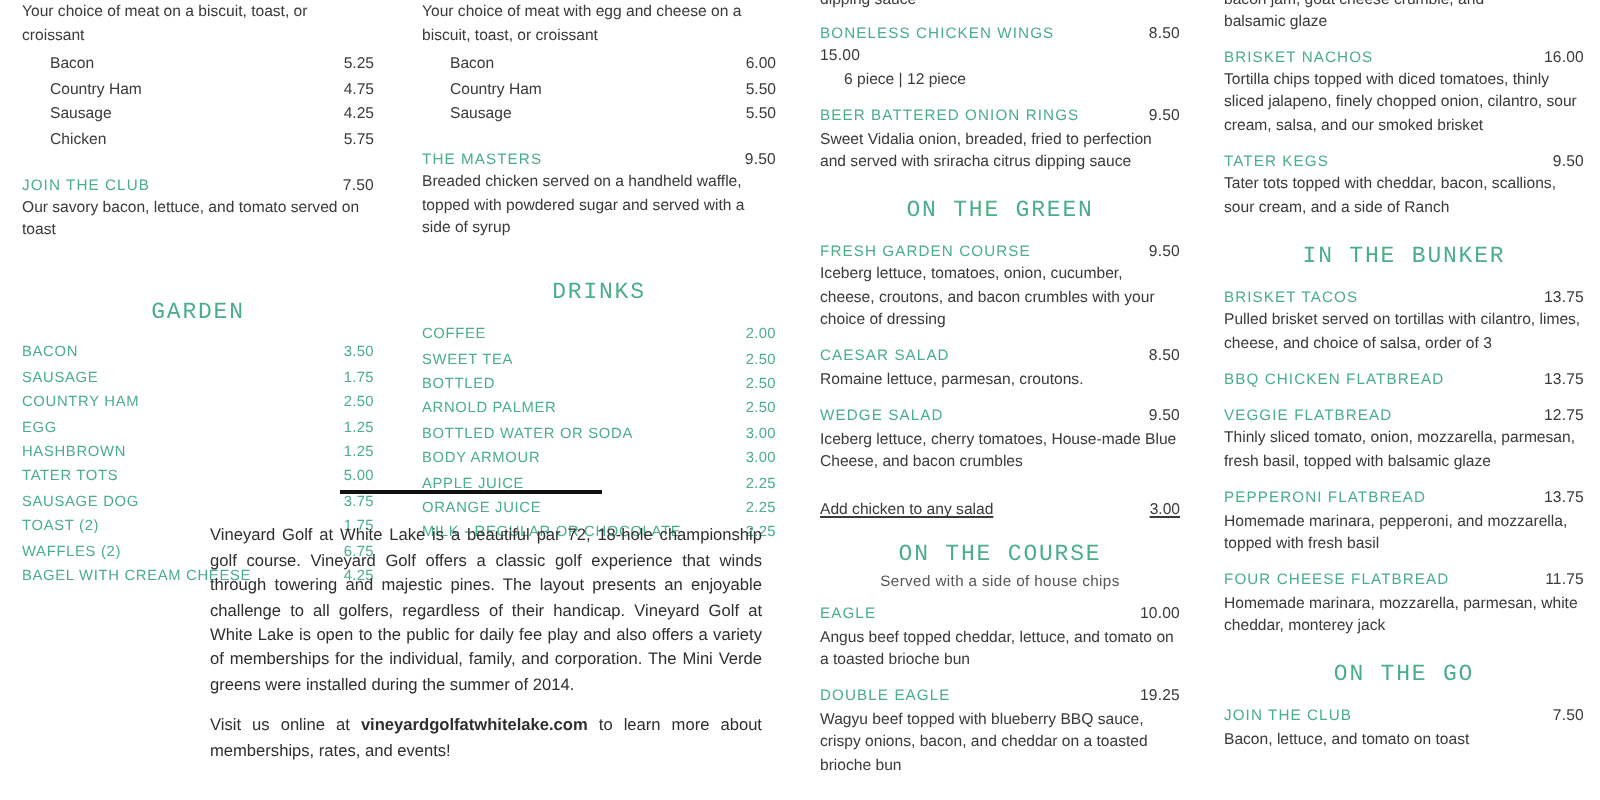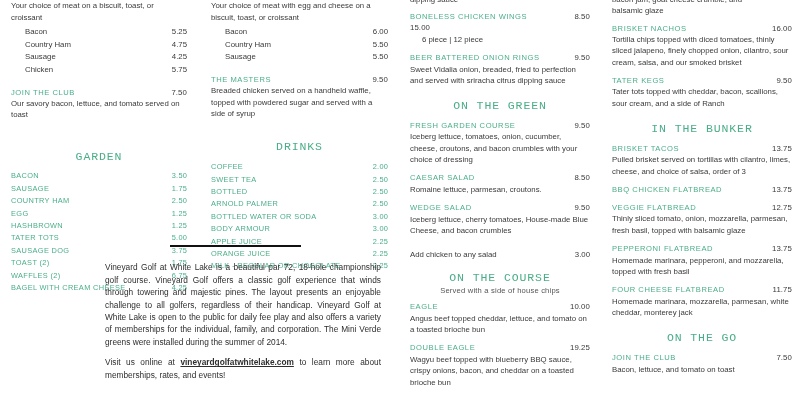--- a/index.html
+++ b/index.html
@@ -45,33 +45,33 @@
 
   
   .dish{margin:0 0 7px 0;}
   .dish .title{
     color:#4aae88;font-size:7.6px;letter-spacing:.55px;line-height:11px;
   }
   .dish .price{color:#3a3a3a;font-size:7.8px;line-height:11px;letter-spacing:.1px;}
   .dish .desc{font-size:7.8px;line-height:11.3px;color:#3a3a3a;margin-top:.5px;}
   .dish .desc .opt{display:block;margin-left:12px;}
 
-  .addon{font-size:7.8px;line-height:11.3px;color:#3a3a3a;margin-top:13px;}
+  .addon{font-size:7.8px;line-height:11.3px;color:#3a3a3a;margin-top:13px;text-decoration:underline;}
 
   
   .divider{
     width:131px;height:2.4px;background:#111;margin:0 auto 14px auto;
   }
   .promo{
     font-size:8.3px;line-height:12.4px;color:#2e2e2e;text-align:justify;
     padding:0 4px;
   }
   .promo p{margin:0 0 8px 16px;}
   .promo p:last-child{margin-bottom:0;}
-  .promo .url{font-weight:bold;text-decoration:underline;}
+  .promo .url{font-weight:bold;}
 
   .spacer-6{height:6px;}
   .spacer-10{height:10px;}
   .spacer-14{height:14px;}
   .spacer-22{height:22px;}
   .clip-top{margin-top:-6px;}
 </style>
 </head>
 <body>
 

